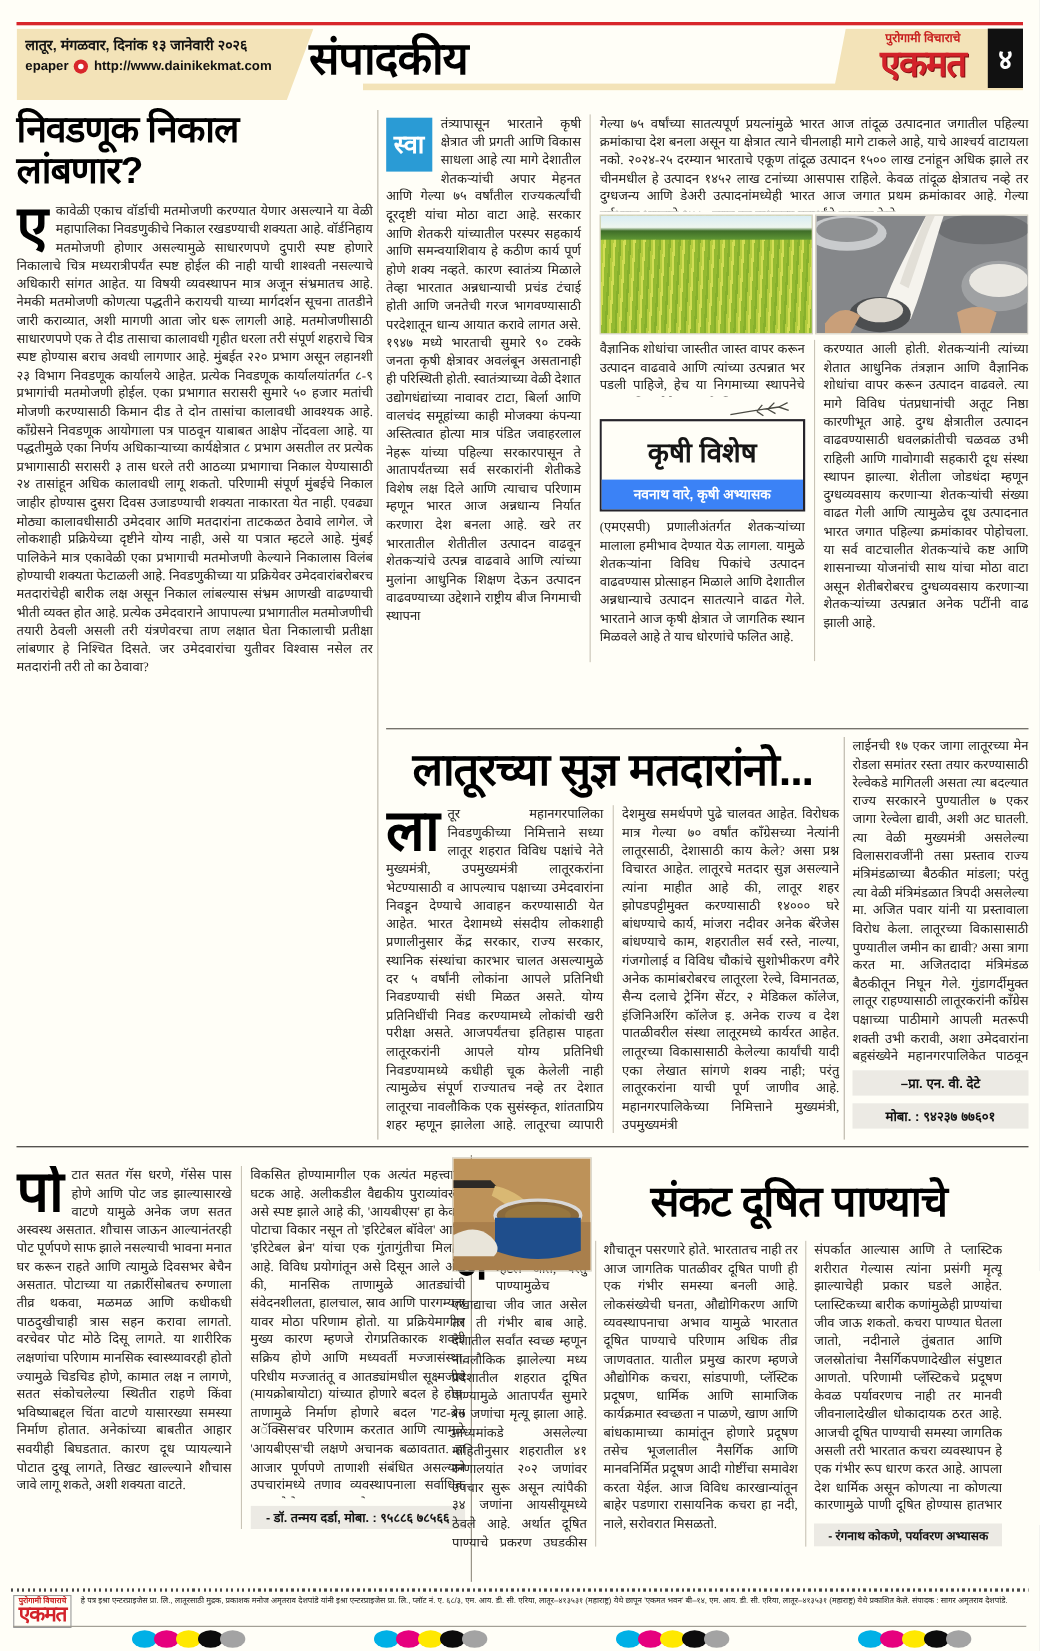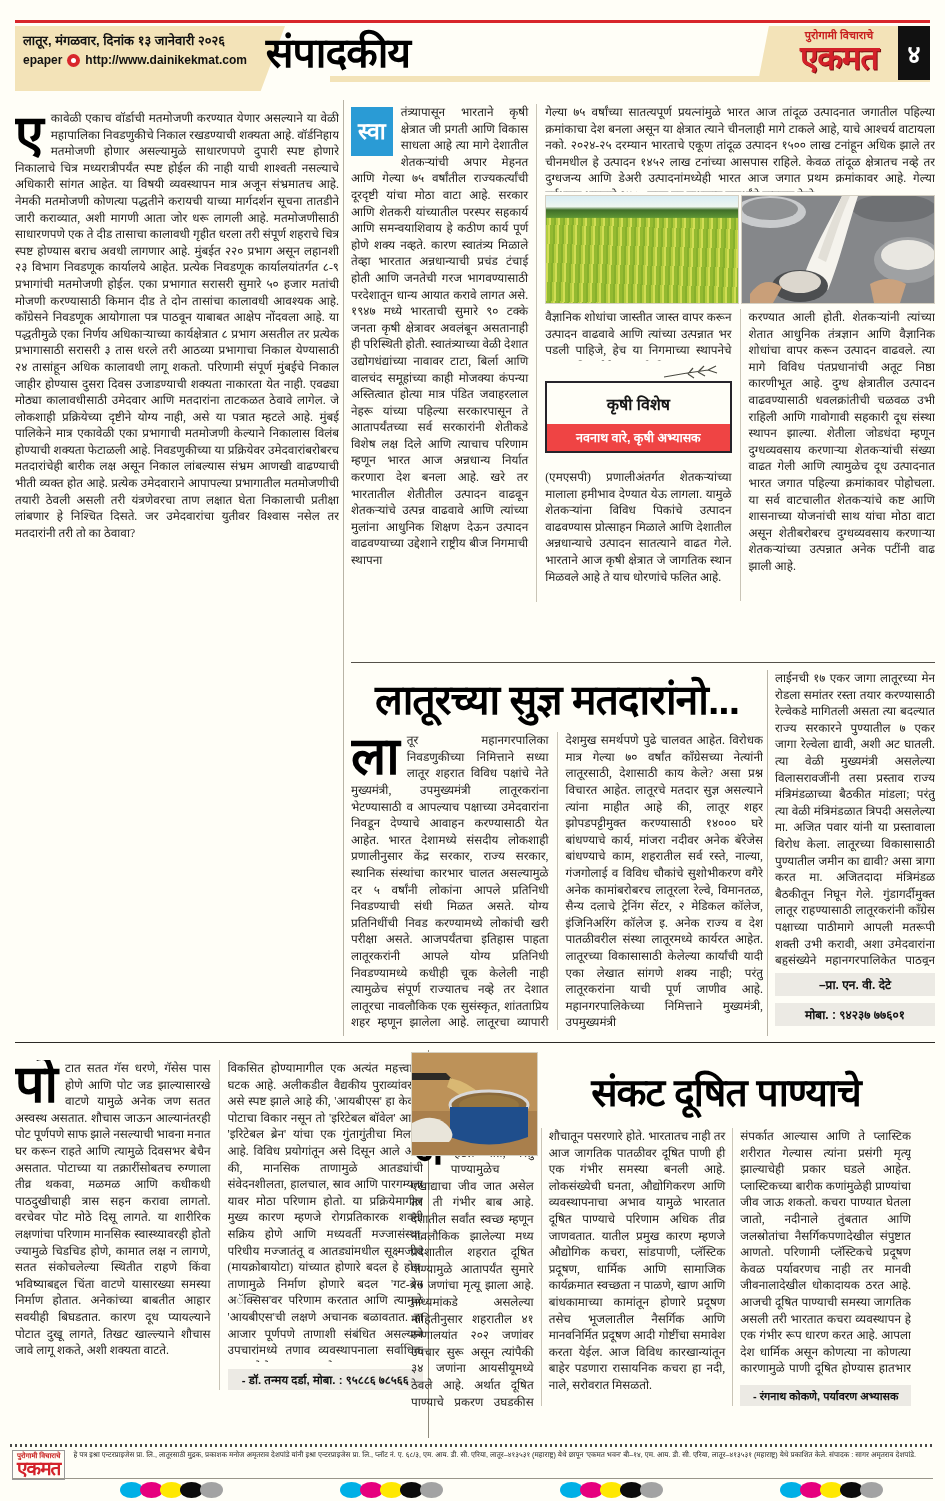--- a/index.html
+++ b/index.html
@@ -34,22 +34,22 @@
   .dropcap-blue{float:left;background:#2a9bd5;color:#fff;font-family:"Liberation Sans",sans-serif;font-weight:700;
                 font-size:23px;line-height:1;padding:13px 7px;margin:3px 8px 2px 0;}
   .cols{display:flex;}
   .col{overflow:hidden;}
   .col+.col{border-left:1px solid #c9c4b6;}
   .byline-strip{background:#eceae4;font-family:"Liberation Sans",sans-serif;font-weight:700;font-size:12px;
                 color:#111;text-align:center;padding:3px 6px;margin-top:7px;}
   
   .sprig{display:block;margin:2px 6px 2px auto;}
   .kv-box{border:2px solid #26242b;margin-top:2px;}
-  .kv-title{text-align:center;font-family:"Liberation Sans",sans-serif;font-weight:700;font-size:16px;padding:10px 4px 9px;}
-  .kv-author{background:#ef4444;color:#fff;text-align:center;font-family:"Liberation Sans",sans-serif;
+  .kv-title{text-align:center;font-family:"Liberation Sans",sans-serif;font-weight:700;font-size:25px;padding:10px 4px 9px;}
+  .kv-author{background:#3b82f6;color:#fff;text-align:center;font-family:"Liberation Sans",sans-serif;
              font-weight:700;font-size:12.5px;padding:5px 2px;}
   
   .photo{overflow:hidden;border:1px solid #d5d0c2;}
   .rice{background:
      linear-gradient(180deg,#d9edf4 0%,#eef6ef 10%,#3f6d28 13%,#5d9434 20%,rgba(0,0,0,0) 21%),
      repeating-linear-gradient(93deg,#86b02c 0 2px,#b3cc3e 2px 4px,#d2dd55 4px 6px,#94ba31 6px 9px),
      linear-gradient(180deg,#c2d44c 20%,#8ab238 100%);}
   
   .dotted{background:repeating-linear-gradient(90deg,#4a4a4a 0 2px,rgba(0,0,0,0) 2px 5px);height:3px;}
   .foot-brand-tag{color:#c8201f;font-family:"Liberation Sans",sans-serif;font-weight:700;font-size:7px;line-height:1;}
@@ -71,29 +71,30 @@
 
   <div class="abs cream hdr-left" style="left:15px;top:26px;width:252px;height:56px;">
     <div class="dateline">लातूर, मंगळवार, दिनांक १३ जानेवारी २०२६</div>
     <div class="epaper">
       <span>epaper</span>
       <span class="epaper-dot"></span>
       <span>http://www.dainikekmat.com</span>
     </div>
   </div>
 
-  <div class="abs section-title" style="left:243px;top:33px;width:190px;font-family:Liberation Serif, serif;">संपादकीय</div>
+  <div class="abs section-title" style="left:258px;top:33px;width:190px;font-family:Liberation Serif, serif;">संपादकीय</div>
 
   <div class="abs cream masthead" style="left:758px;top:26px;width:138px;height:51px;">
     <div class="mast-tag">पुरोगामी विचाराचे</div>
     <div class="mast-brand">एकमत</div>
   </div>
   <div class="abs pagenum" style="left:898px;top:26px;width:32px;height:54px;">४</div>
 
   <div class="abs" style="left:15px;top:100px;width:324px;">
+    <div class="headline" style="font-size:34px;">निवडणूक निकाल लांबणार?</div>
     <div class="body-text" style="margin-top:10px;height:878px;">
       <span class="dropcap">ए</span>
       <span>कावेळी एकाच वॉर्डाची मतमोजणी करण्यात येणार असल्याने या वेळी महापालिका निवडणुकीचे निकाल रखडण्याची शक्यता आहे. वॉर्डनिहाय मतमोजणी होणार असल्यामुळे साधारणपणे दुपारी स्पष्ट होणारे निकालाचे चित्र मध्यरात्रीपर्यंत स्पष्ट होईल की नाही याची शाश्वती नसल्याचे अधिकारी सांगत आहेत. या विषयी व्यवस्थापन मात्र अजून संभ्रमातच आहे. नेमकी मतमोजणी कोणत्या पद्धतीने करायची याच्या मार्गदर्शन सूचना तातडीने जारी कराव्यात, अशी मागणी आता जोर धरू लागली आहे. मतमोजणीसाठी साधारणपणे एक ते दीड तासाचा कालावधी गृहीत धरला तरी संपूर्ण शहराचे चित्र स्पष्ट होण्यास बराच अवधी लागणार आहे. मुंबईत २२० प्रभाग असून लहानशी २३ विभाग निवडणूक कार्यालये आहेत. प्रत्येक निवडणूक कार्यालयांतर्गत ८-९ प्रभागांची मतमोजणी होईल. एका प्रभागात सरासरी सुमारे ५० हजार मतांची मोजणी करण्यासाठी किमान दीड ते दोन तासांचा कालावधी आवश्यक आहे. काँग्रेसने निवडणूक आयोगाला पत्र पाठवून याबाबत आक्षेप नोंदवला आहे. या पद्धतीमुळे एका निर्णय अधिकाऱ्याच्या कार्यक्षेत्रात ८ प्रभाग असतील तर प्रत्येक प्रभागासाठी सरासरी ३ तास धरले तरी आठव्या प्रभागाचा निकाल येण्यासाठी २४ तासांहून अधिक कालावधी लागू शकतो. परिणामी संपूर्ण मुंबईचे निकाल जाहीर होण्यास दुसरा दिवस उजाडण्याची शक्यता नाकारता येत नाही. एवढ्या मोठ्या कालावधीसाठी उमेदवार आणि मतदारांना ताटकळत ठेवावे लागेल. जे लोकशाही प्रक्रियेच्या दृष्टीने योग्य नाही, असे या पत्रात म्हटले आहे. मुंबई पालिकेने मात्र एकावेळी एका प्रभागाची मतमोजणी केल्याने निकालास विलंब होण्याची शक्यता फेटाळली आहे. निवडणुकीच्या या प्रक्रियेवर उमेदवारांबरोबरच मतदारांचेही बारीक लक्ष असून निकाल लांबल्यास संभ्रम आणखी वाढण्याची भीती व्यक्त होत आहे. प्रत्येक उमेदवाराने आपापल्या प्रभागातील मतमोजणीची तयारी ठेवली असली तरी यंत्रणेवरचा ताण लक्षात घेता निकालाची प्रतीक्षा लांबणार हे निश्चित दिसते. जर उमेदवारांचा युतीवर विश्वास नसेल तर मतदारांनी तरी तो का ठेवावा?</span>
     </div>
   </div>
   <div class="vrule" style="left:343px;top:100px;height:936px;"></div>
 
   <div class="abs" style="left:351px;top:96px;width:584px;">
 
     <div class="cols" style="margin-top:8px;height:498px;">
@@ -130,21 +131,21 @@
 
           <div class="col" style="width:194px;padding-right:8px;">
             <div class="body-text" style="height:52px;">वैज्ञानिक शोधांचा जास्तीत जास्त वापर करून उत्पादन वाढवावे आणि त्यांच्या उत्पन्नात भर पडली पाहिजे, हेच या निगमाच्या स्थापनेचे मुख्य उद्दिष्ट होते. यासाठी किमान आधारभूत किंमत</div>
             <svg class="sprig" width="64" height="16" viewBox="0 0 64 16">
               <path d="M2 14 Q24 10 46 7 M46 7 l8 -4 M46 7 l9 3 M36 9 l6 -6 M36 9 l7 4 M26 11 l5 -6 M26 11 l6 4" stroke="#4a4a42" stroke-width="1.2" fill="none"></path>
             </svg>
             <div class="kv-box">
               <div class="kv-title">कृषी विशेष</div>
               <div class="kv-author">नवनाथ वारे, कृषी अभ्यासक</div>
             </div>
-            <div class="body-text" style="height:118px;margin-top:16px;">(एमएसपी) प्रणालीअंतर्गत शेतकऱ्यांच्या मालाला हमीभाव देण्यात येऊ लागला. यामुळे शेतकऱ्यांना विविध पिकांचे उत्पादन वाढवण्यास प्रोत्साहन मिळाले आणि देशातील अन्नधान्याचे उत्पादन सातत्याने वाढत गेले. भारताने आज कृषी क्षेत्रात जे जागतिक स्थान मिळवले आहे ते याच धोरणांचे फलित आहे.</div>
+            <div class="body-text" style="height:118px;margin-top:6px;">(एमएसपी) प्रणालीअंतर्गत शेतकऱ्यांच्या मालाला हमीभाव देण्यात येऊ लागला. यामुळे शेतकऱ्यांना विविध पिकांचे उत्पादन वाढवण्यास प्रोत्साहन मिळाले आणि देशातील अन्नधान्याचे उत्पादन सातत्याने वाढत गेले. भारताने आज कृषी क्षेत्रात जे जागतिक स्थान मिळवले आहे ते याच धोरणांचे फलित आहे.</div>
           </div>
 
           <div class="col body-text" style="width:194px;padding-left:8px;height:292px;">करण्यात आली होती. शेतकऱ्यांनी त्यांच्या शेतात आधुनिक तंत्रज्ञान आणि वैज्ञानिक शोधांचा वापर करून उत्पादन वाढवले. त्या मागे विविध पंतप्रधानांची अतूट निष्ठा कारणीभूत आहे. दुग्ध क्षेत्रातील उत्पादन वाढवण्यासाठी धवलक्रांतीची चळवळ उभी राहिली आणि गावोगावी सहकारी दूध संस्था स्थापन झाल्या. शेतीला जोडधंदा म्हणून दुग्धव्यवसाय करणाऱ्या शेतकऱ्यांची संख्या वाढत गेली आणि त्यामुळेच दूध उत्पादनात भारत जगात पहिल्या क्रमांकावर पोहोचला. या सर्व वाटचालीत शेतकऱ्यांचे कष्ट आणि शासनाच्या योजनांची साथ यांचा मोठा वाटा असून शेतीबरोबरच दुग्धव्यवसाय करणाऱ्या शेतकऱ्यांच्या उत्पन्नात अनेक पटींनी वाढ झाली आहे.</div>
         </div>
       </div>
     </div>
   </div>
 
   <div class="hrule" style="left:351px;top:662px;width:584px;"></div>
 

